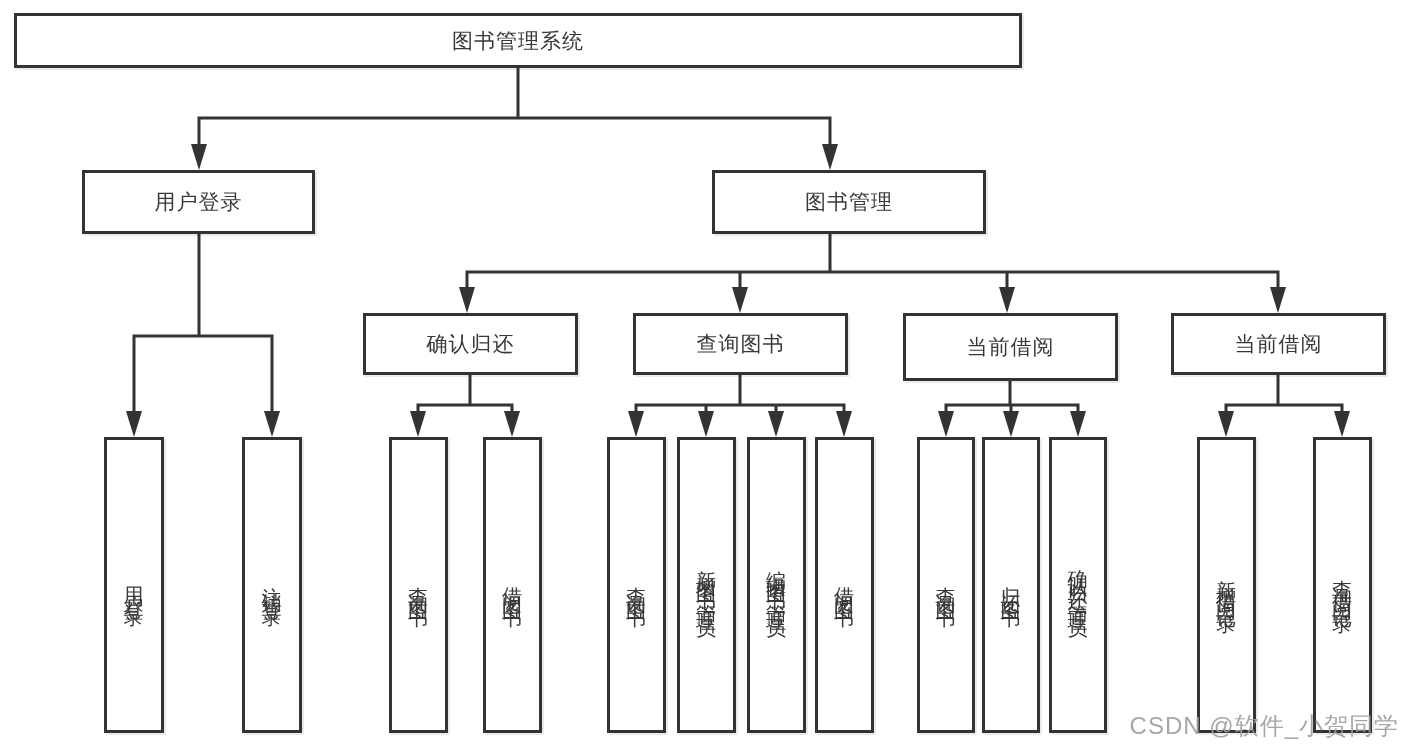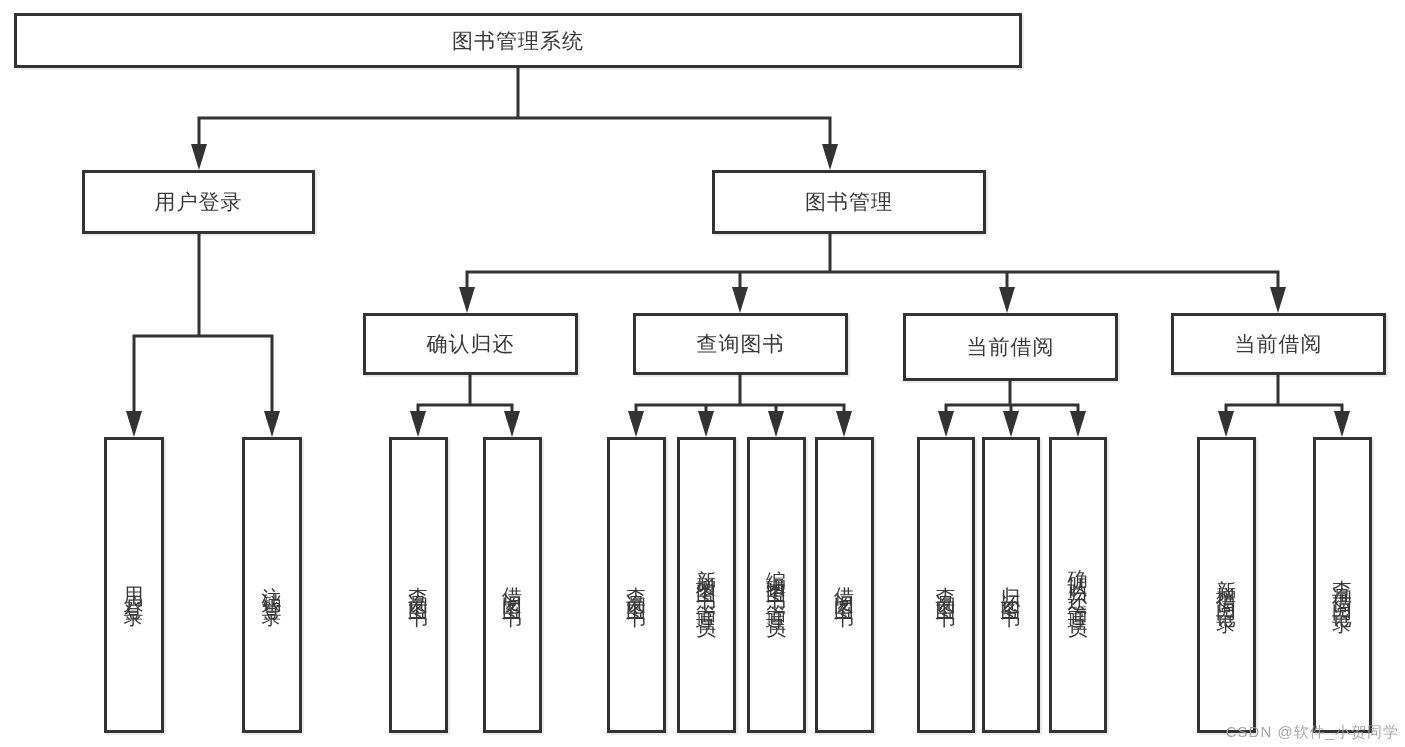--- a/index.html
+++ b/index.html
@@ -25,21 +25,21 @@
   .vbox{
     font-size:20px;
     line-height:1;
     letter-spacing:7px;
     writing-mode:vertical-rl;
     text-orientation:mixed;
   }
   #watermark{
     position:absolute;
     right:6px;bottom:5px;
-    font-size:15px;
+    font-size:24px;
     color:rgba(158,158,158,0.92);
     letter-spacing:1px;
     z-index:5;
     white-space:nowrap;
   }
 </style>
 </head>
 <body>
 
 <div id="stage">

